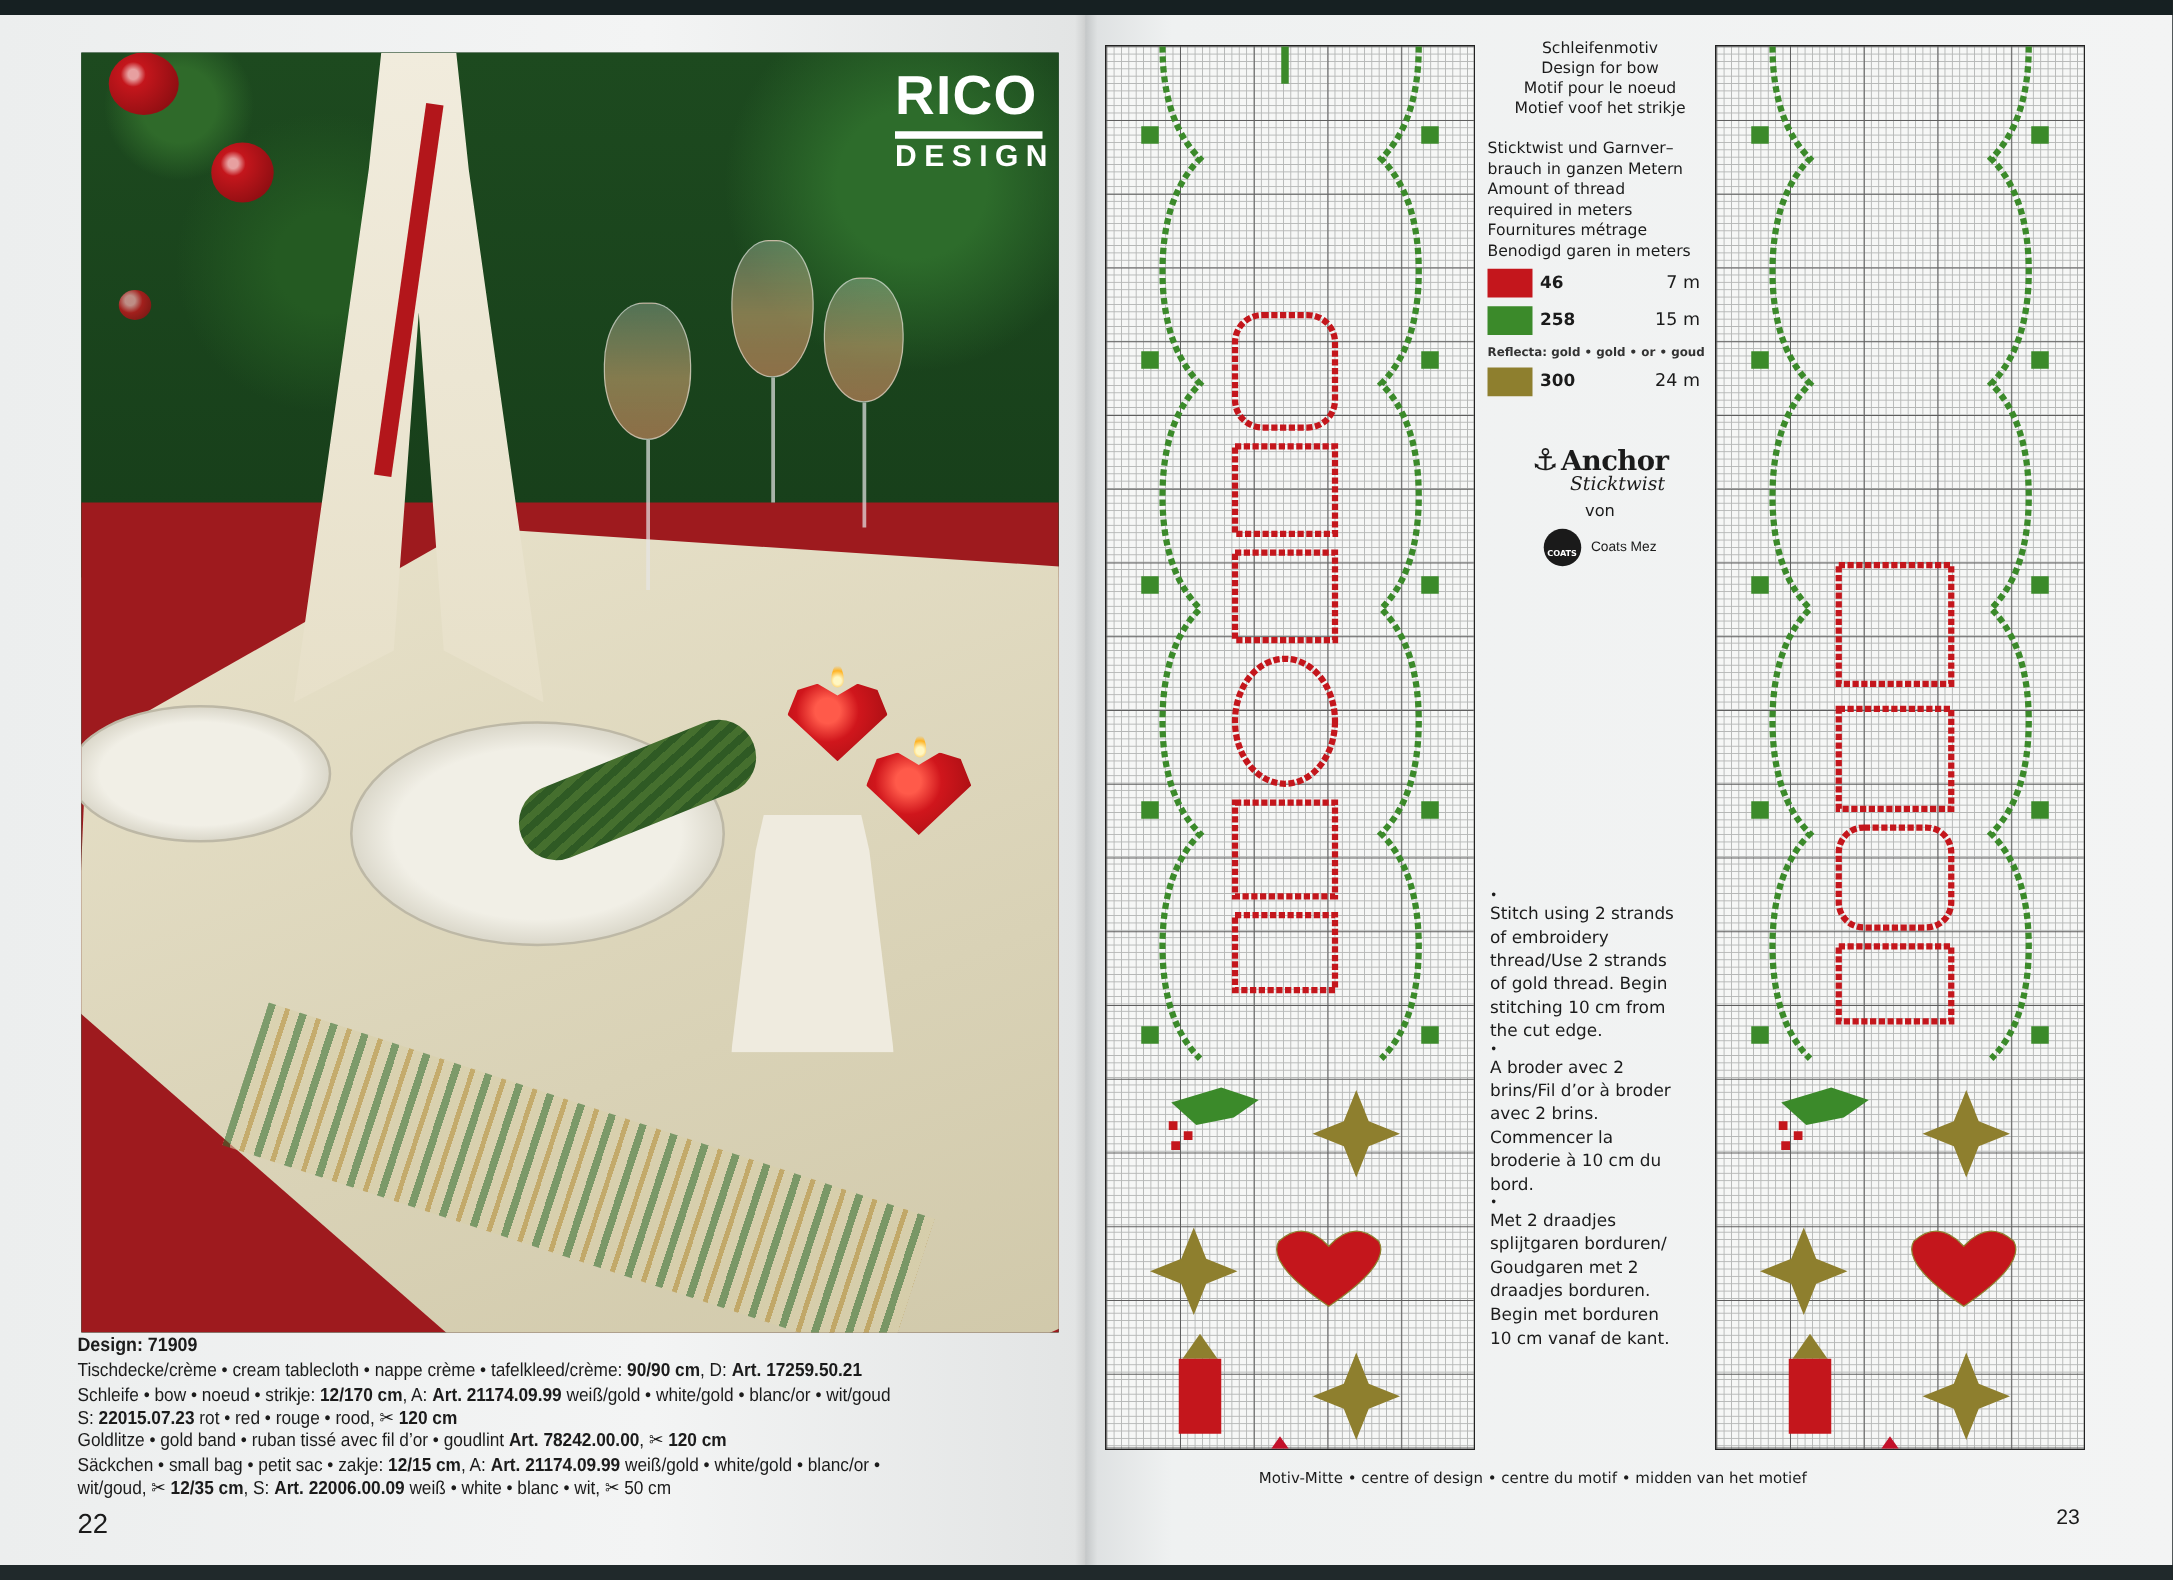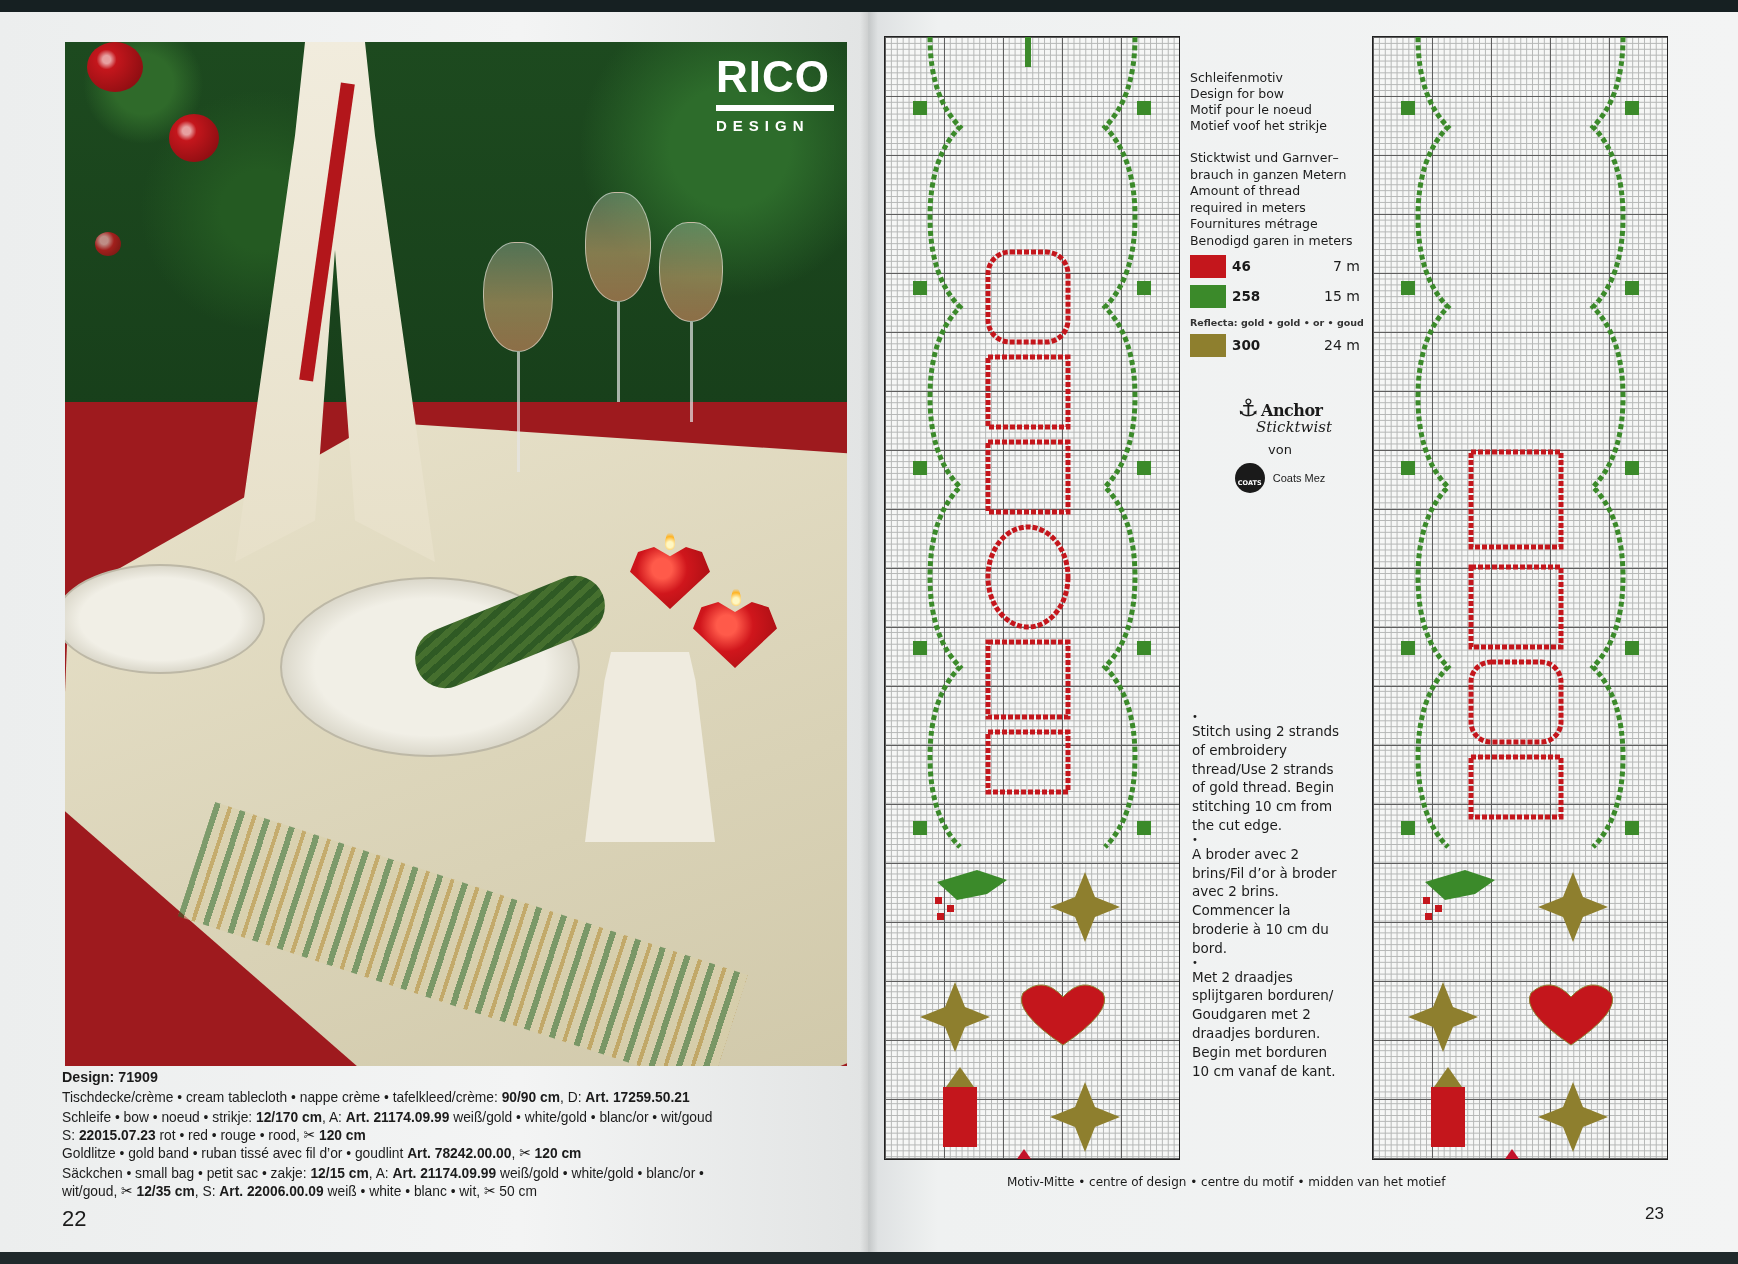--- a/index.html
+++ b/index.html
@@ -49,21 +49,21 @@
   .photo .flame { position: absolute; width: 10px; height: 18px; border-radius: 50% 50% 50% 50% / 70% 70% 30% 30%;
       background: radial-gradient(circle at 50% 70%, #fff7c2 0 3px, #ffb323 8px, rgba(255,150,0,0) 12px); }
   .photo .bag { position: absolute; left: 520px; top: 610px; width: 130px; height: 190px; background: #efebdf;
       clip-path: polygon(20% 0, 80% 0, 85% 15%, 100% 100%, 0 100%, 15% 15%); }
   .photo .asparagus { position: absolute; left: 345px; top: 560px; width: 200px; height: 60px;
       background: repeating-linear-gradient(160deg, #2f5a24 0 6px, #456f2e 6px 12px); border-radius: 30px; transform: rotate(-22deg); }
 
   .logo { position: absolute; left: 716px; top: 55px; width: 130px; color: #fff; }
   .logo .rico { font-family: "Liberation Sans", sans-serif; font-weight: 700; font-size: 44px; letter-spacing: 1px; line-height: 44px; display:block; }
   .logo .bar { height: 6px; background: #fff; width: 118px; margin: 6px 0 4px 0; }
-  .logo .design { font-size: 15px; letter-spacing: 6px; font-weight: 700; line-height: 22px; display:block; }
+  .logo .design { font-size: 24px; letter-spacing: 6px; font-weight: 700; line-height: 22px; display:block; }
 
   
   .caption { position: absolute; left: 62px; top: 1068px; width: 800px; font-family: "Liberation Sans", sans-serif; font-size: 15px; line-height: 18px; color: #1b1b1b; transform: scaleX(0.92); transform-origin: left top; }
   .caption .design-no { font-weight: 700; font-size: 15.5px; margin-bottom: 2px; display:block; }
   .caption p { margin: 0 0 2px 0; white-space: nowrap; }
   .caption b { font-weight: 700; }
   .page-no-left { position: absolute; left: 62px; top: 1206px; font-size: 22px; color: #1b1b1b; }
   .page-no-right { position: absolute; left: 1645px; top: 1204px; font-size: 17px; color: #1b1b1b; }
 
   
@@ -75,29 +75,29 @@
         linear-gradient(90deg, #b5b7b6 1px, transparent 1px);
       background-size: 59px 59px, 59px 59px, 5.9px 5.9px, 5.9px 5.9px; overflow: hidden; }
   .chart.c1 { left: 884px; top: 36px; width: 296px; height: 1124px; }
   .chart.c2 { left: 1372px; top: 36px; width: 296px; height: 1124px; }
   .center-marker { position: absolute; width: 0; height: 0; border-left: 7px solid transparent; border-right: 7px solid transparent; border-bottom: 10px solid #c3122a; }
 
   .chart svg { position: absolute; left: 0; top: 0; }
 
   
   .legend { position: absolute; left: 1190px; top: 30px; width: 180px; font-family: "DejaVu Sans", sans-serif; font-size: 12.5px; color: #1b1b1b; }
-  .legend .title-block { text-align: left; line-height: 16px; margin-top: 40px; }
+  .legend .title-block { text-align: center; line-height: 16px; }
   .legend .thread-block { margin-top: 16px; line-height: 16.5px; }
   .swatch-row { display: flex; align-items: center; height: 26px; margin-top: 4px; }
   .swatch { width: 36px; height: 23px; margin-right: 6px; }
   .swatch-num { font-weight: 700; font-size: 13.5px; width: 70px; }
   .swatch-len { font-size: 14px; text-align: right; flex: 1; padding-right: 10px; }
   .reflecta { font-size: 9.5px; margin-top: 8px; font-weight: 700; color: #333; }
   .anchor-logo { margin-top: 36px; text-align: center; }
-  .anchor-logo .anchor-word { font-family: "DejaVu Serif", serif; font-weight: 700; font-size: 16px; letter-spacing: -0.5px; }
+  .anchor-logo .anchor-word { font-family: "DejaVu Serif", serif; font-weight: 700; font-size: 22px; letter-spacing: -0.5px; }
   .anchor-logo .anchor-glyph { font-size: 24px; margin-right: 2px; }
   .anchor-logo .sticktwist { font-family: "DejaVu Serif", serif; font-style: italic; font-size: 15px; margin-top: -4px; padding-left: 28px; }
   .anchor-logo .von { font-size: 13px; margin-top: 6px; }
   .coats-row { display: flex; align-items: center; justify-content: center; margin-top: 6px; }
   .coats-badge { width: 30px; height: 30px; border-radius: 50%; background: #1a1a1a; color: #fff; font-size: 6.5px; font-weight: 700; display: flex; align-items: flex-end; justify-content: center; padding-bottom: 6px; margin-right: 8px; }
   .coats-name { font-family: "Liberation Sans", sans-serif; font-size: 11px; }
 
   .instructions { position: absolute; left: 1192px; top: 712px; width: 180px; font-family: "DejaVu Sans", sans-serif; font-size: 13.5px; line-height: 18.8px; color: #1b1b1b; }
   .instructions .para { white-space: pre-line; }
   .instructions .dot { font-size: 10px; line-height: 10px; }

